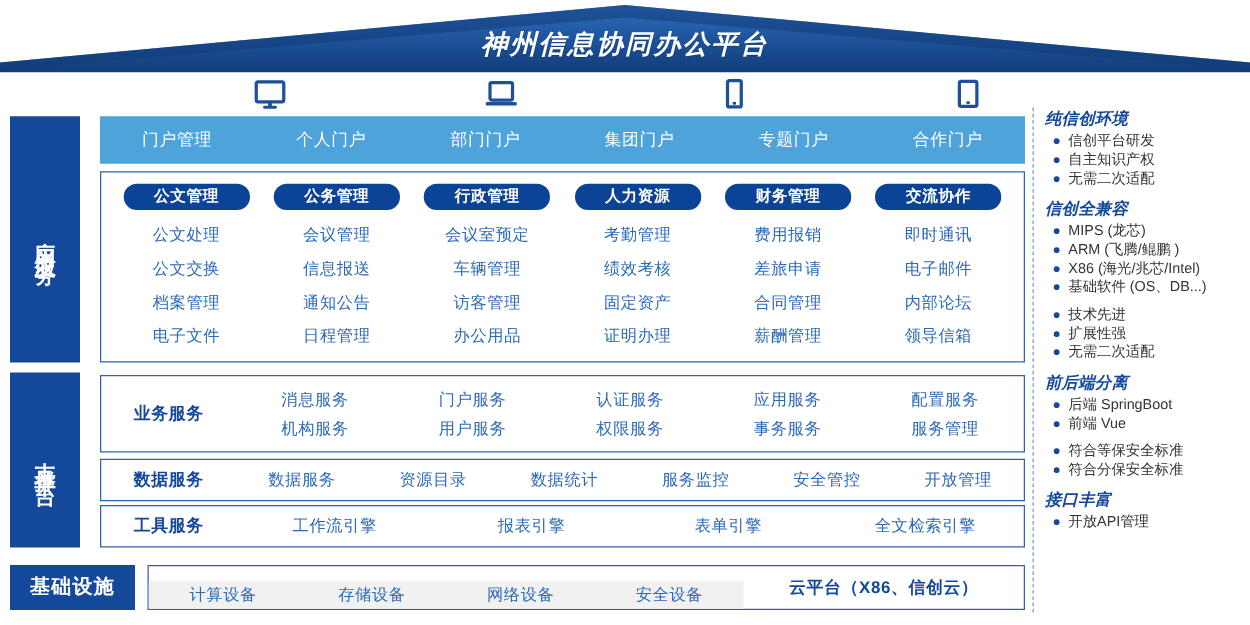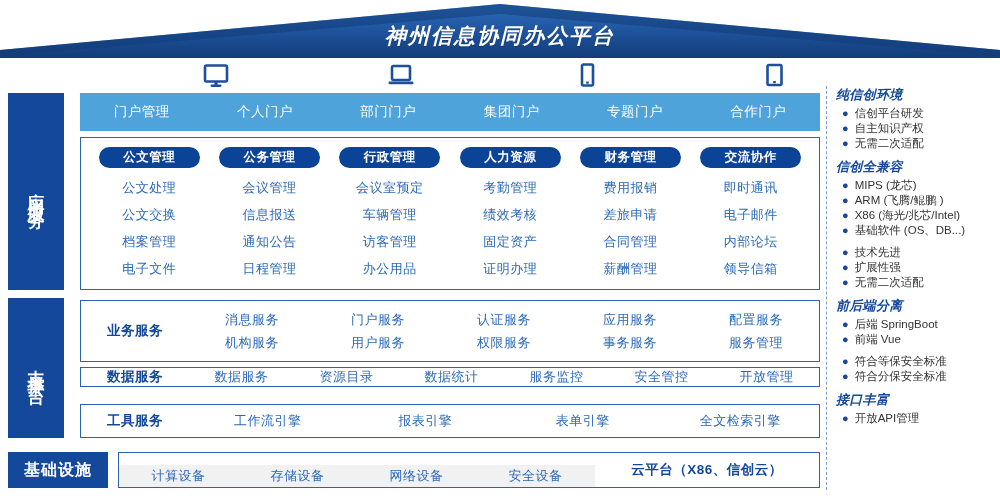--- a/index.html
+++ b/index.html
@@ -81,21 +81,21 @@
   .app-cell {
     color: #2C6AB8; font-size: 13px; line-height: 27px; letter-spacing: .5px;
   }
 
   
   .sup-row {
     position: absolute; left: 80px; border: 1.4px solid #2A63B0; background: #fff;
     display: flex; align-items: center; width: 740px;
   }
   #sup-biz   { top: 300px; height: 62px; }
-  #sup-data  { top: 367px; height: 20px; }
+  #sup-data  { top: 367px; height: 34px; }
   #sup-tool  { top: 404px; height: 34px; }
 
   .sup-title {
     width: 108px; flex: none; text-align: center;
     color: #14489B; font-size: 13.5px; font-weight: bold; letter-spacing: .5px;
   }
   .sup-items { flex: 1; display: flex; }
   .sup-cell {
     flex: 1; text-align: center; color: #2C6AB8; font-size: 13px; letter-spacing: .5px;
   }

